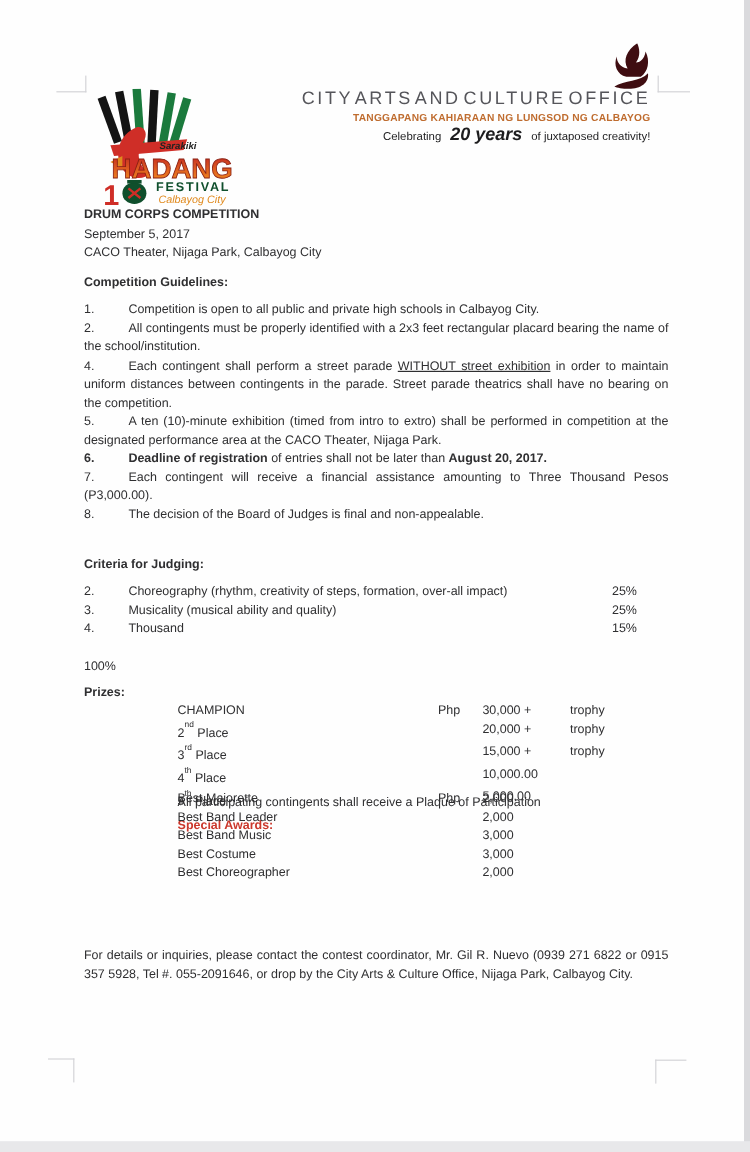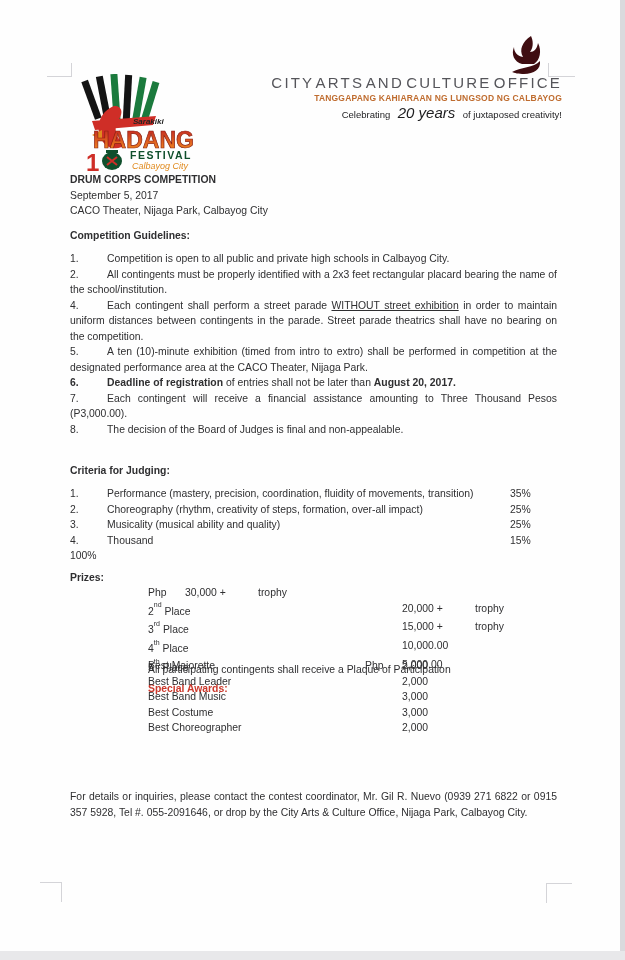--- a/index.html
+++ b/index.html
@@ -9,26 +9,26 @@
   .edge-right{position:absolute;right:0;top:0;width:5px;height:100%;background:#dadadd;}
   .edge-bottom{position:absolute;left:0;bottom:0;width:100%;height:9px;background:#e8e8ea;}
   
   .mark{position:absolute;border:0 solid #d4d4d8;}
   .mark.tl{left:47px;top:63px;width:24px;height:13px;border-right-width:1px;border-bottom-width:1px;}
   .mark.tr{left:548px;top:63px;width:26px;height:13px;border-left-width:1px;border-bottom-width:1px;}
   .mark.bl{left:40px;top:882px;width:21px;height:19px;border-top-width:1px;border-right-width:1px;}
   .mark.br{left:546px;top:883px;width:25px;height:19px;border-top-width:1px;border-left-width:1px;}
   
   .logo{position:absolute;left:80px;top:74px;width:150px;height:100px;}
-  .header-text{position:absolute;left:196px;top:74px;width:366px;text-align:right;}
+  .header-text{position:absolute;left:176px;top:74px;width:366px;text-align:right;}
   .office-name{font-size:15px;letter-spacing:2.2px;word-spacing:-4px;color:var(--title-gray,#55555a);line-height:18px;white-space:nowrap;}
   .office-sub{font-size:8.5px;font-weight:bold;letter-spacing:.2px;color:var(--subtitle-orange,#bf6c2f);line-height:10px;margin-top:1px;white-space:nowrap;}
   .tagline{margin-top:2px;line-height:16px;color:#1d1d1f;white-space:nowrap;}
   .tagline .small{font-size:9.5px;}
-  .tagline .big{font-size:15px;font-weight:normal;font-style:italic;margin:0 3px;}
+  .tagline .big{font-size:15px;font-weight:bold;font-style:italic;margin:0 3px;}
   .flame{position:absolute;left:510px;top:36px;width:36px;height:42px;}
   
   .sec{position:absolute;left:70px;width:487px;font-size:10.4px;line-height:15.5px;}
   .b{font-weight:bold;}
   .u{text-decoration:underline;}
   .g-item{text-align:justify;}
   .g-num{display:inline-block;width:37px;}
   .c-row{position:relative;white-space:nowrap;}
   .c-num{display:inline-block;width:37px;}
   .c-pct{position:absolute;left:440px;top:0;}
@@ -111,30 +111,30 @@
       <div class="g-item"><span class="g-num">2.</span><span>All contingents must be properly identified with a 2x3 feet rectangular placard bearing the name of the school/institution.</span></div>
       <div class="g-item"><span class="g-num">4.</span><span>Each contingent shall perform a street parade </span><span class="u">WITHOUT street exhibition</span><span> in order to maintain uniform distances between contingents in the parade. Street parade theatrics shall have no bearing on the competition.</span></div>
       <div class="g-item"><span class="g-num">5.</span><span>A ten (10)-minute exhibition (timed from intro to extro) shall be performed in competition at the designated performance area at the CACO Theater, Nijaga Park.</span></div>
       <div class="g-item"><span class="g-num b">6.</span><span class="b">Deadline of registration</span><span> of entries shall not be later than </span><span class="b">August 20, 2017.</span></div>
       <div class="g-item"><span class="g-num">7.</span><span>Each contingent will receive a financial assistance amounting to Three Thousand Pesos (P3,000.00).</span></div>
       <div class="g-item"><span class="g-num">8.</span><span>The decision of the Board of Judges is final and non-appealable.</span></div>
     </div>
 
   <div class="sec b" style="top:463px;">Criteria for Judging:</div>
   <div class="sec" style="top:486px;">
-      <div class="c-row"><span class="c-num">1.</span><span>Performance (mastery, precision, coordination, fluidity of movements, transition)</span><span class="c-pct">35%</span></div>
       <div class="c-row"><span class="c-num">2.</span><span>Choreography (rhythm, creativity of steps, formation, over-all impact)</span><span class="c-pct">25%</span></div>
       <div class="c-row"><span class="c-num">3.</span><span>Musicality (musical ability and quality)</span><span class="c-pct">25%</span></div>
       <div class="c-row"><span class="c-num">4.</span><span>Thousand</span><span class="c-pct">15%</span></div>
     </div>
   <div class="sec" style="top:548px;">100%</div>
 
   <div class="sec b" style="top:570px;">Prizes:</div>
   <div class="sec" style="top:585px;">
       <div class="p-row">
+        <span class="p-name">CHAMPION</span>
         <span class="p-cur">Php</span>
         <span class="p-amt">30,000 +</span>
         <span class="p-extra">trophy</span>
       </div>
       <div class="p-row">
         <span class="p-name">2<sup class="ord">nd</sup> Place</span>
         <span class="p-cur"></span>
         <span class="p-amt">20,000 +</span>
         <span class="p-extra">trophy</span>
       </div>

